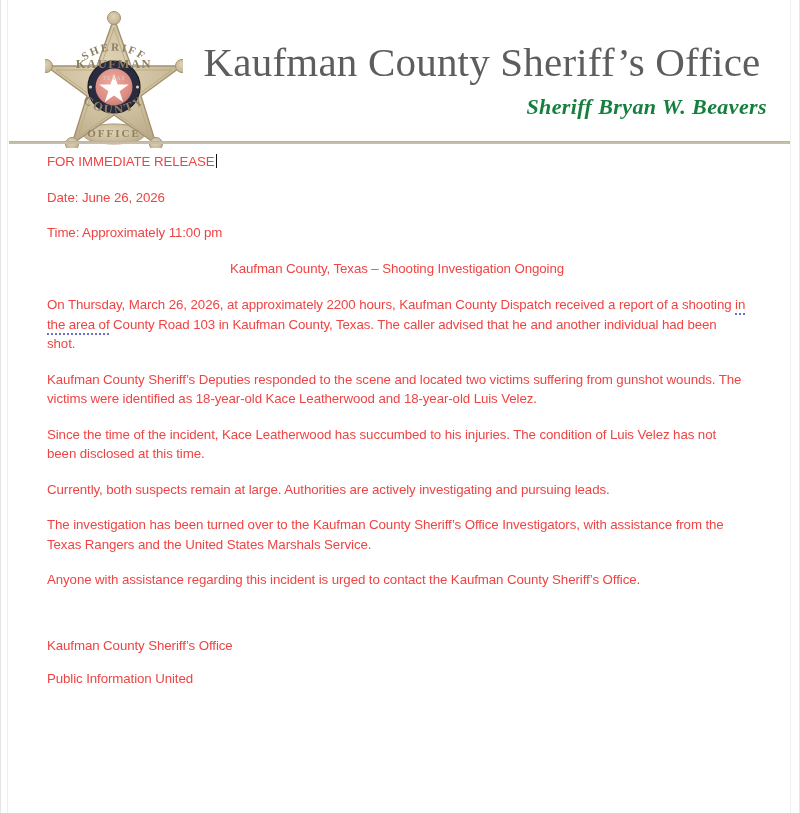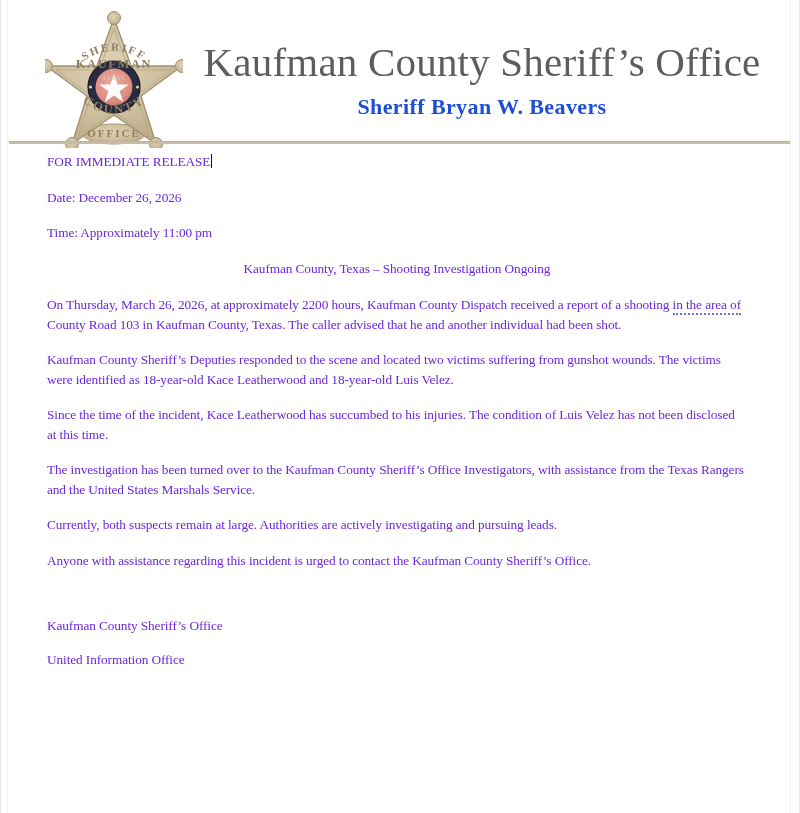--- a/index.html
+++ b/index.html
@@ -67,24 +67,26 @@
     font-size: 41px;
     line-height: 1.12;
     font-weight: 400;
     color: #5d5d5d;
     letter-spacing: 0.2px;
     white-space: nowrap;
   }
   .sheriff-name {
     margin-top: 8px;
     font-family: "Liberation Serif", "DejaVu Serif", serif;
+    font-style: italic;
     font-weight: 700;
     font-size: 22px;
-    color: #1d4ed8;
+    color: #15803d;
     letter-spacing: 0.4px;
+    text-align: right;
   }
 
   .divider {
     position: absolute;
     left: 8px;
     top: 141px;
     width: 782px;
     height: 3px;
     background: #c8bda8;
     border-top: 1px solid #bdb29c;
@@ -92,24 +94,24 @@
 
   
   .doc-body {
     position: absolute;
     top: 152px;
     left: 46px;
     width: 700px;
   }
   .doc-body p {
     margin: 0 0 14px 0;
-    font-family: Liberation Serif, serif;
+    font-family: Liberation Sans, sans-serif;
     font-size: 13.3px;
     line-height: 19.5px;
-    color: #6d28d9;
+    color: #ef4444;
     letter-spacing: -0.1px;
   }
   p.headline { margin-bottom: 16px; }
   p.meta { margin-bottom: 16px; }
   p.subject { margin-bottom: 17px; text-align: center; }
   p.para { margin-bottom: 16px; }
 
   
   .caret {
     display: inline-block;
@@ -200,40 +202,40 @@
       <div class="sheriff-name">Sheriff Bryan W. Beavers</div>
     </div>
 
     <div class="divider"></div>
   </div>
 
   <div class="doc-body">
 
     <p class="headline"><span>FOR IMMEDIATE RELEASE</span><span class="caret"></span></p>
 
-    <p class="meta">Date: December 26, 2026</p>
+    <p class="meta">Date: June 26, 2026</p>
 
     <p class="meta">Time: Approximately 11:00 pm</p>
 
     <p class="subject">Kaufman County, Texas – Shooting Investigation Ongoing</p>
 
     <p class="para"><span>On Thursday, March 26, 2026, at approximately 2200 hours, Kaufman County Dispatch received a report of a shooting </span><span class="suggest">in the area of</span><span> County Road 103 in Kaufman County, Texas. The caller advised that he and another individual had been shot.</span></p>
 
     <p class="para">Kaufman County Sheriff’s Deputies responded to the scene and located two victims suffering from gunshot wounds. The victims were identified as 18-year-old Kace Leatherwood and 18-year-old Luis Velez.</p>
 
     <p class="para">Since the time of the incident, Kace Leatherwood has succumbed to his injuries. The condition of Luis Velez has not been disclosed at this time.</p>
 
+    <p class="para">Currently, both suspects remain at large. Authorities are actively investigating and pursuing leads.</p>
+
     <p class="para">The investigation has been turned over to the Kaufman County Sheriff’s Office Investigators, with assistance from the Texas Rangers and the United States Marshals Service.</p>
 
-    <p class="para">Currently, both suspects remain at large. Authorities are actively investigating and pursuing leads.</p>
-
     <p class="para">Anyone with assistance regarding this incident is urged to contact the Kaufman County Sheriff’s Office.</p>
 
     <div class="spacer-block"></div>
 
     <p class="contact-line">Kaufman County Sheriff’s Office</p>
 
-    <p class="contact-line">United Information Office</p>
+    <p class="contact-line">Public Information United</p>
 
 
 
   </div>
 </div>
 
 </body></html>

